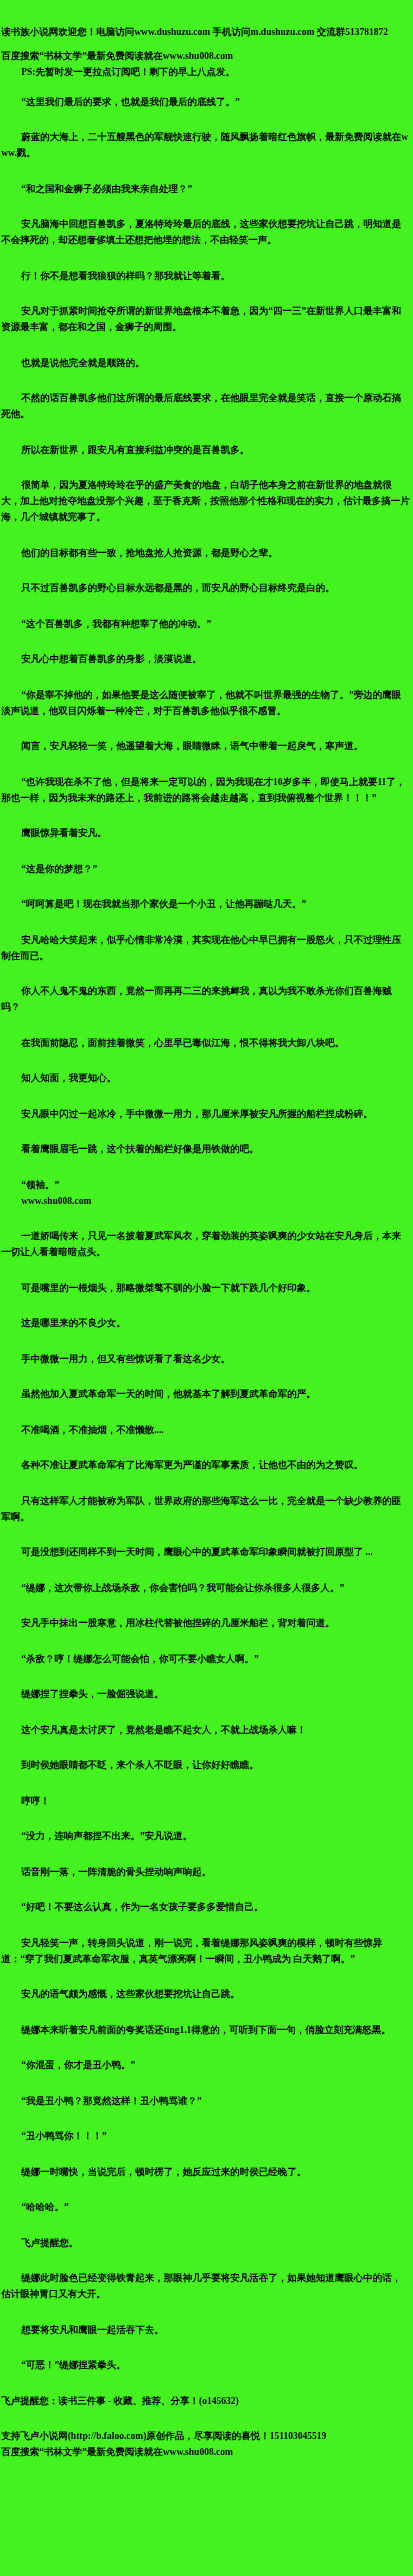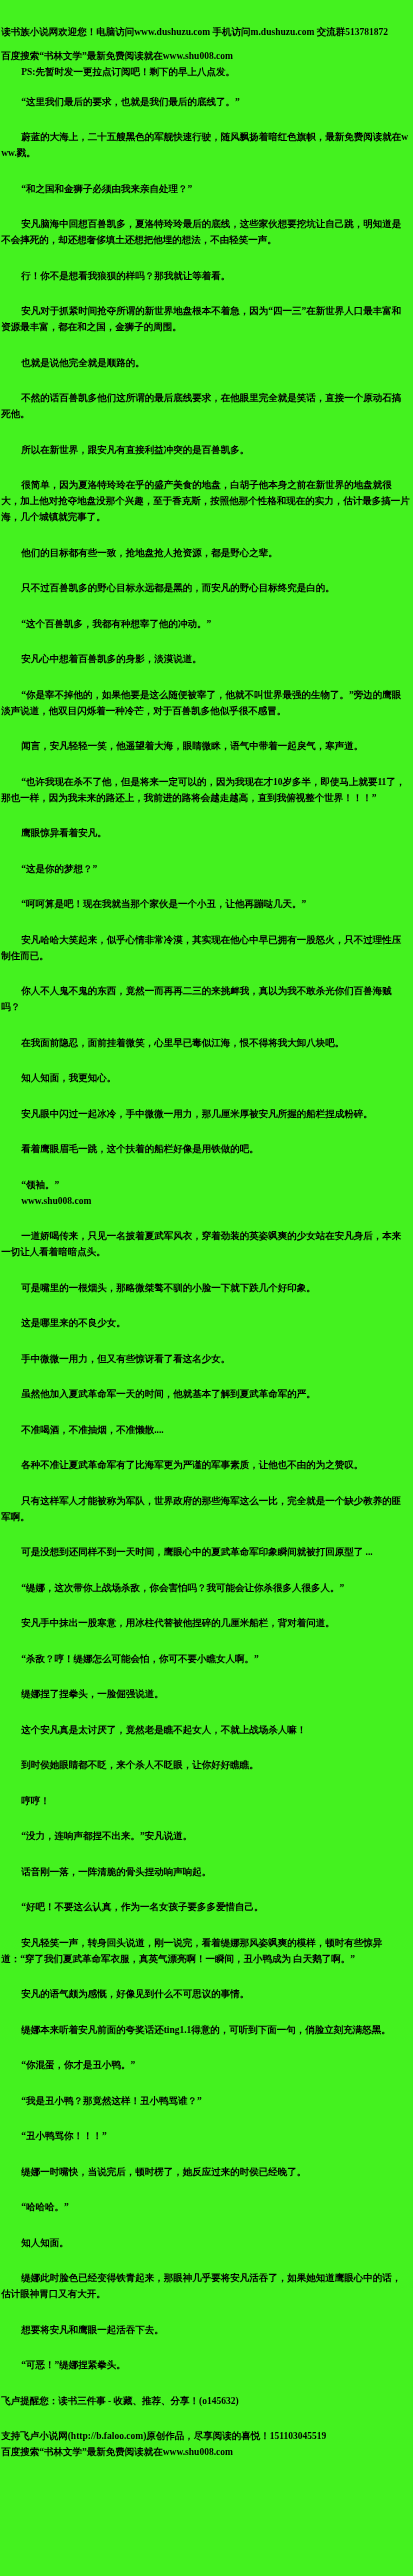--- a/index.html
+++ b/index.html
@@ -86,28 +86,28 @@
     <p class="indent">安凡手中抹出一股寒意，用冰柱代替被他捏碎的几厘米船栏，背对着问道。</p>
     <p class="indent">“杀敌？哼！缇娜怎么可能会怕，你可不要小瞧女人啊。”</p>
     <p class="indent">缇娜捏了捏拳头，一脸倔强说道。</p>
     <p class="indent">这个安凡真是太讨厌了，竟然老是瞧不起女人，不就上战场杀人嘛！</p>
     <p class="indent">到时侯她眼睛都不眨，来个杀人不眨眼，让你好好瞧瞧。</p>
     <p class="indent">哼哼！</p>
     <p class="indent">“没力，连响声都捏不出来。”安凡说道。</p>
     <p class="indent">话音刚一落，一阵清脆的骨头捏动响声响起。</p>
     <p class="indent">“好吧！不要这么认真，作为一名女孩子要多多爱惜自己。</p>
     <p class="indent">安凡轻笑一声，转身回头说道，刚一说完，看着缇娜那风姿飒爽的模样，顿时有些惊异道：“穿了我们夏武革命军衣服，真英气漂亮啊！一瞬间，丑小鸭成为 白天鹅了啊。”</p>
-    <p class="indent">安凡的语气颇为感慨，好像见到什么不可思议的事情。</p>
+    <p class="indent">安凡的语气颇为感慨，这些家伙想要挖坑让自己跳。</p>
     <p class="indent">缇娜本来听着安凡前面的夸奖话还ting1.1得意的，可听到下面一句，俏脸立刻充满怒黑。</p>
     <p class="indent">“你混蛋，你才是丑小鸭。”</p>
     <p class="indent">“我是丑小鸭？那竟然这样！丑小鸭骂谁？”</p>
     <p class="indent">“丑小鸭骂你！！！”</p>
     <p class="indent">缇娜一时嘴快，当说完后，顿时楞了，她反应过来的时侯已经晚了。</p>
     <p class="indent">“哈哈哈。”</p>
-    <p class="indent">知人知面。</p>
+    <p class="indent">飞卢提醒您。</p>
     <p class="indent">缇娜此时脸色已经变得铁青起来，那眼神几乎要将安凡活吞了，如果她知道鹰眼心中的话，估计眼神胃口又有大开。</p>
     <p class="indent">想要将安凡和鹰眼一起活吞下去。</p>
     <p class="indent">“可恶！”缇娜捏紧拳头。</p>
     <p>飞卢提醒您：读书三件事 - 收藏、推荐、分享！(o145632)</p>
     <p class="gap-none">支持飞卢小说网(http://b.faloo.com)原创作品，尽享阅读的喜悦！151103045519</p>
     <p class="gap-none">百度搜索“书林文学”最新免费阅读就在www.shu008.com</p>
   </div>
 
 
 </body></html>

